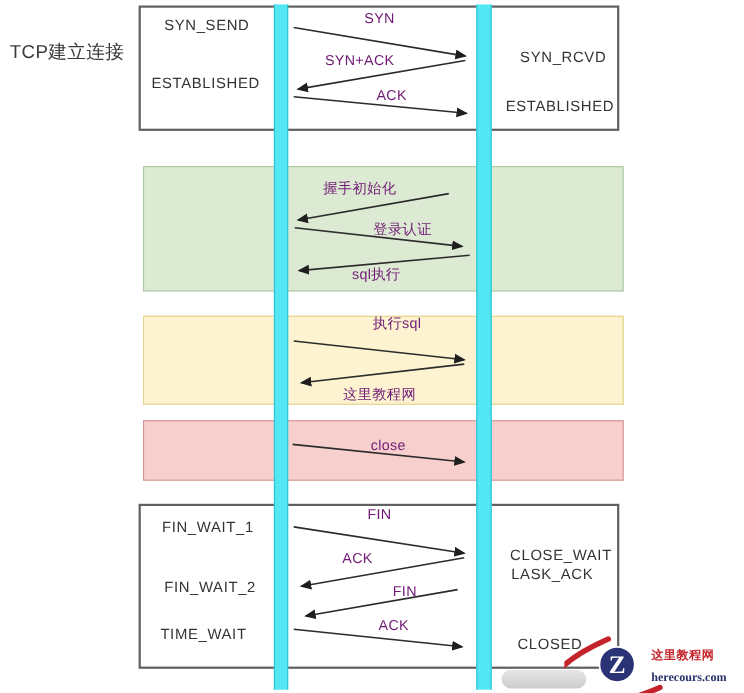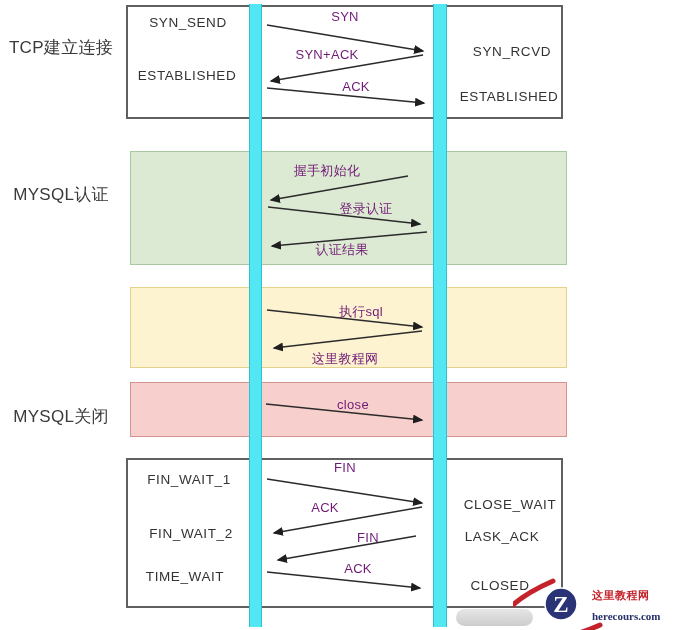--- a/index.html
+++ b/index.html
@@ -43,51 +43,49 @@
     position:absolute;left:592px;top:610px;font-size:11px;font-weight:bold;
     color:#26306b;z-index:6;white-space:nowrap;font-family:"Liberation Serif","DejaVu Serif",serif;
   }
 </style>
 </head>
 <body>
 
 <div class="stage">
 
   <div class="side-label" style="top:36px">TCP建立连接</div>
-  <div class="side-label" style="top:183px">MYSQL认证</div>
-  <div class="side-label" style="top:405px">MYSQL关闭</div>
 
   <div class="box white-box" style="left:126px;top:5px;width:437px;height:114px"></div>
   <div class="box green-box" style="left:130px;top:151px;width:437px;height:114px"></div>
   <div class="box yellow-box" style="left:130px;top:287px;width:437px;height:81px"></div>
   <div class="box red-box" style="left:130px;top:382px;width:437px;height:55px"></div>
   <div class="box white-box" style="left:126px;top:458px;width:437px;height:150px"></div>
 
   <div class="lifeline" style="left:249px"></div>
   <div class="lifeline" style="left:433px;width:14px"></div>
 
   <div class="state" style="left:188px;top:15px">SYN_SEND</div>
   <div class="state" style="left:187px;top:68px">ESTABLISHED</div>
   <div class="state" style="left:512px;top:44px">SYN_RCVD</div>
   <div class="state" style="left:509px;top:89px">ESTABLISHED</div>
 
   <div class="state" style="left:189px;top:472px">FIN_WAIT_1</div>
   <div class="state" style="left:191px;top:526px">FIN_WAIT_2</div>
   <div class="state" style="left:185px;top:569px">TIME_WAIT</div>
   <div class="state" style="left:510px;top:497px">CLOSE_WAIT</div>
-  <div class="state" style="left:502px;top:529px">LASK_ACK</div>
+  <div class="state" style="left:502px;top:514px">LASK_ACK</div>
   <div class="state" style="left:500px;top:578px">CLOSED</div>
 
   <div class="msg" style="left:345px;top:9px">SYN</div>
   <div class="msg" style="left:327px;top:47px">SYN+ACK</div>
   <div class="msg" style="left:356px;top:79px">ACK</div>
   <div class="msg" style="left:327px;top:162px">握手初始化</div>
   <div class="msg" style="left:366px;top:200px">登录认证</div>
-  <div class="msg" style="left:342px;top:241px">认证结果</div>
-  <div class="msg" style="left:361px;top:303px">执行sql</div>
+  <div class="msg" style="left:342px;top:241px">sql执行</div>
+  <div class="msg" style="left:361px;top:285px">执行sql</div>
   <div class="msg" style="left:345px;top:350px">这里教程网</div>
   <div class="msg" style="left:353px;top:397px">close</div>
   <div class="msg" style="left:345px;top:460px">FIN</div>
   <div class="msg" style="left:325px;top:500px">ACK</div>
   <div class="msg" style="left:368px;top:530px">FIN</div>
   <div class="msg" style="left:358px;top:561px">ACK</div>
 
   <svg class="arrows" width="676" height="630" viewBox="0 0 676 630">
     <defs>
       <marker id="ah" markerUnits="userSpaceOnUse" markerWidth="12" markerHeight="10" refX="9" refY="4.5" orient="auto">

